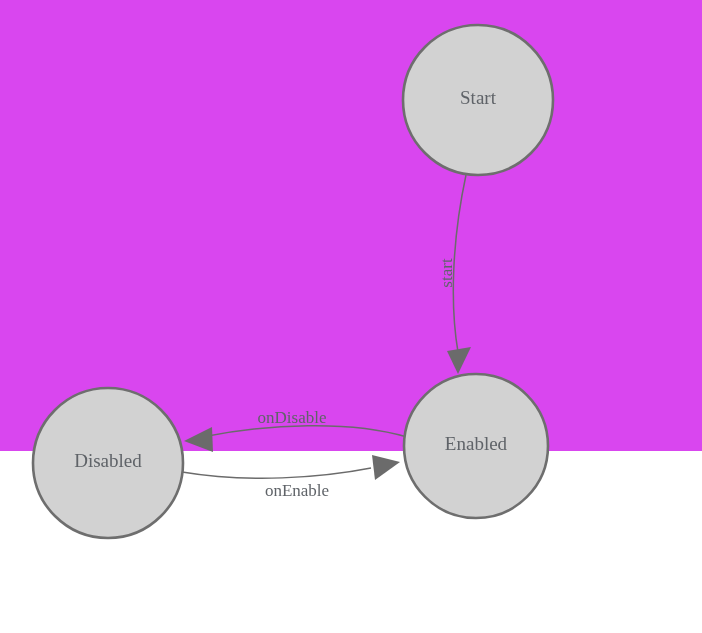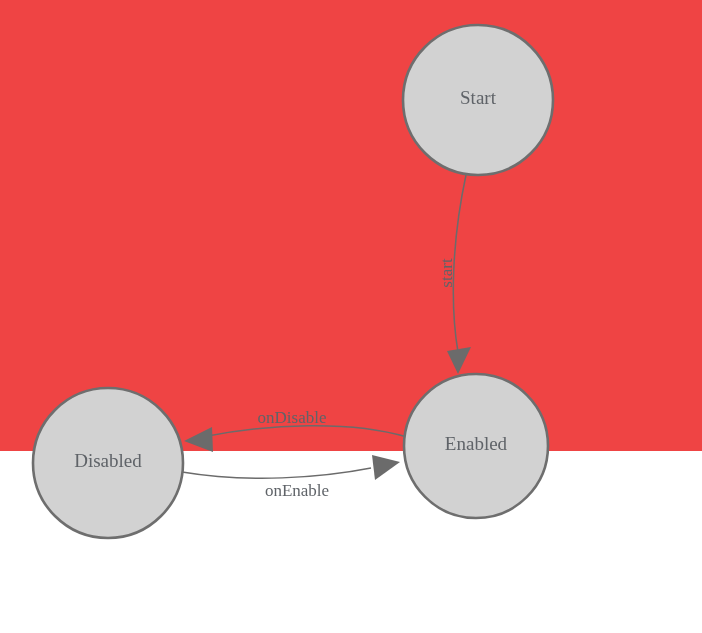--- a/index.html
+++ b/index.html
@@ -11,21 +11,21 @@
   body {
     width: 702px;
     height: 633px;
     overflow: hidden;
     font-family: "Liberation Serif", "DejaVu Serif", serif;
   }
   #diagram-root {
     position: relative;
     width: 702px;
     height: 451px;
-    background: #ef4444;
+    background: #d946ef;
   }
   svg.diagram-canvas {
     position: absolute;
     top: 0;
     left: 0;
     width: 702px;
     height: 633px;
     display: block;
   }
   .node-shape {

